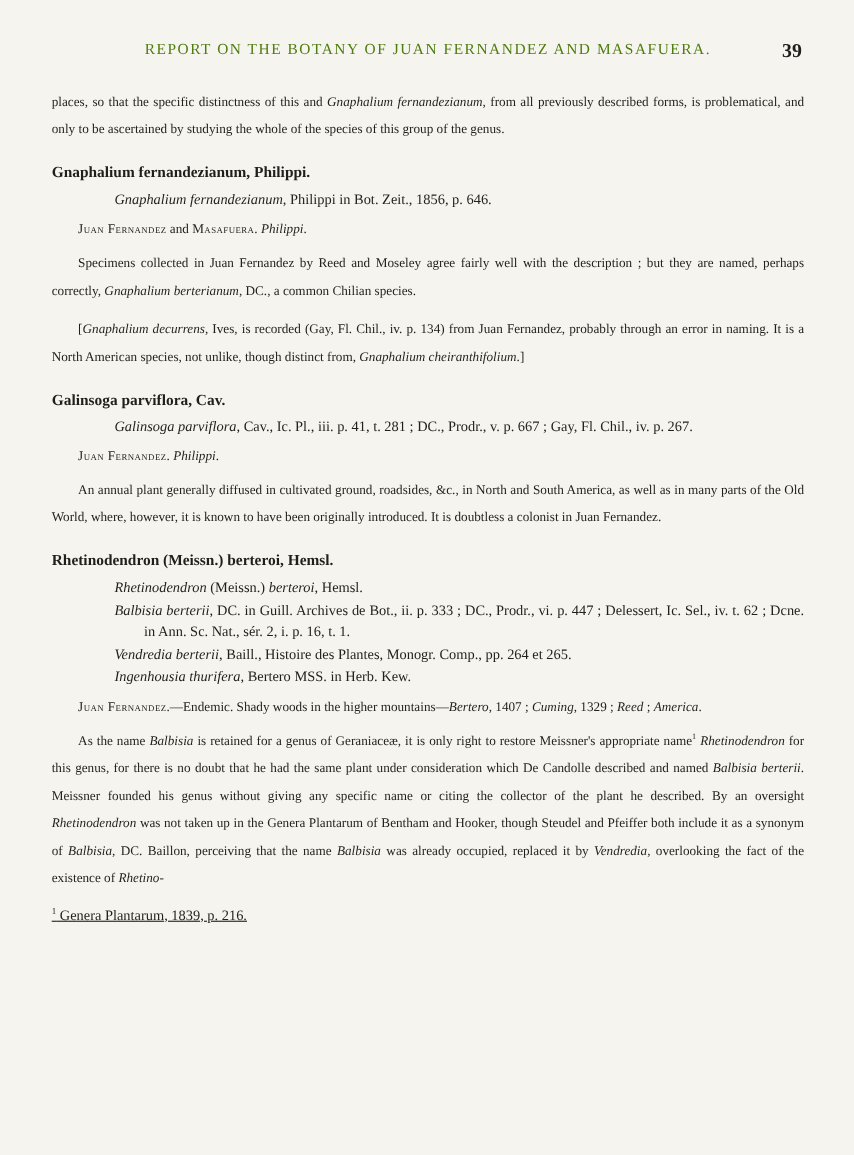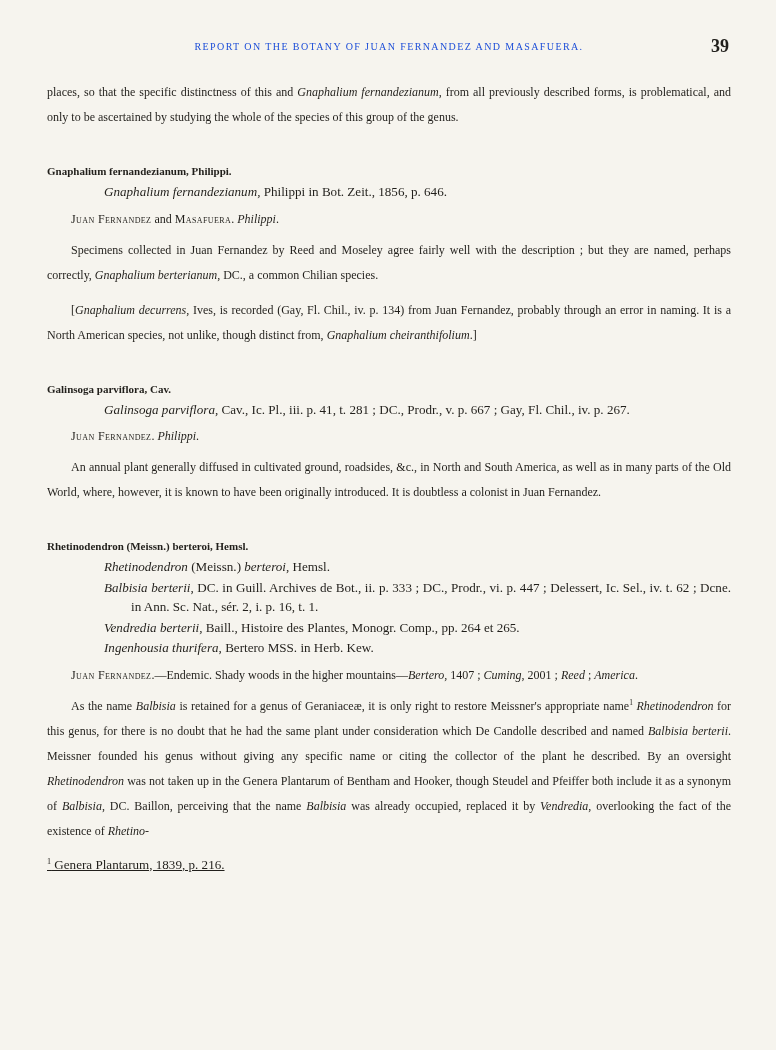--- a/index.html
+++ b/index.html
@@ -16,43 +16,43 @@
     background: #f6f4ee;
   }
   .page-header {
     position: relative;
     text-align: center;
     margin-bottom: 24px;
     height: 20px;
   }
   .running-title {
     display: inline-block;
-    font-size: 10px;
+    font-size: 14px;
     letter-spacing: 1.4px;
-    color: #1d4ed8;
+    color: #4d7c0f;
   }
   .page-number {
     position: absolute;
     right: 2px; top: 0;
     font-size: 18px;
     font-weight: bold;
   }
   .para {
     font-size: 12px;
     line-height: 25px;
     text-align: justify;
     text-indent: 24px;
     margin-top: 6px;
   }
   .para.no-indent { text-indent: 0; margin-top: 0; }
   .para.bracket-note { margin-top: 10px; }
   .species-heading {
-    font-size: 11px;
+    font-size: 14px;
     font-weight: bold;
-    margin-top: 35px;
+    margin-top: 20px;
     margin-bottom: 5px;
     text-indent: 0;
   }
   .citation {
     font-size: 13.1px;
     line-height: 19.5px;
     padding-left: 84px;
     text-indent: -27px;
     text-align: justify;
     margin-top: 1px;
@@ -92,21 +92,21 @@
     <h2 class="species-heading">Galinsoga parviflora, Cav.</h2>
     <p class="citation"><span class="seg-i">Galinsoga parviflora</span><span>, Cav., Ic. Pl., iii. p. 41, t. 281 ; DC., Prodr., v. p. 667 ; Gay, Fl. Chil., iv. p. 267.</span></p>
     <p class="para locality"><span class="seg-sc">Juan Fernandez</span><span>.   </span><span class="seg-i">Philippi</span><span>.</span></p>
     <p class="para"><span>An annual plant generally diffused in cultivated ground, roadsides, &amp;c., in North and South America, as well as in many parts of the Old World, where, however, it is known to have been originally introduced.  It is doubtless a colonist in Juan Fernandez.</span></p>
 
     <h2 class="species-heading">Rhetinodendron (Meissn.) berteroi, Hemsl.</h2>
     <p class="citation"><span class="seg-i">Rhetinodendron</span><span> (Meissn.) </span><span class="seg-i">berteroi</span><span>, Hemsl.</span></p>
     <p class="citation"><span class="seg-i">Balbisia berterii</span><span>, DC. in Guill. Archives de Bot., ii. p. 333 ; DC., Prodr., vi. p. 447 ; Delessert, Ic. Sel., iv. t. 62 ; Dcne. in Ann. Sc. Nat., sér. 2, i. p. 16, t. 1.</span></p>
     <p class="citation"><span class="seg-i">Vendredia berterii</span><span>, Baill., Histoire des Plantes, Monogr. Comp., pp. 264 et 265.</span></p>
     <p class="citation"><span class="seg-i">Ingenhousia thurifera</span><span>, Bertero MSS. in Herb. Kew.</span></p>
-    <p class="para locality"><span class="seg-sc">Juan Fernandez</span><span>.—Endemic.   Shady woods in the higher mountains—</span><span class="seg-i">Bertero</span><span>, 1407 ; </span><span class="seg-i">Cuming</span><span>, 2001 ; </span><span class="seg-i">Reed</span><span> ; </span><span class="seg-i">America</span><span>.</span></p>
+    <p class="para locality"><span class="seg-sc">Juan Fernandez</span><span>.—Endemic.   Shady woods in the higher mountains—</span><span class="seg-i">Bertero</span><span>, 1407 ; </span><span class="seg-i">Cuming</span><span>, 1329 ; </span><span class="seg-i">Reed</span><span> ; </span><span class="seg-i">America</span><span>.</span></p>
     <p class="para"><span>As the name </span><span class="seg-i">Balbisia</span><span> is retained for a genus of Geraniaceæ, it is only right to restore Meissner's appropriate name</span><span class="seg-sup">1</span><span> </span><span class="seg-i">Rhetinodendron</span><span> for this genus, for there is no doubt that he had the same plant under consideration which De Candolle described and named </span><span class="seg-i">Balbisia berterii</span><span>.  Meissner founded his genus without giving any specific name or citing the collector of the plant he described.  By an oversight </span><span class="seg-i">Rhetinodendron</span><span> was not taken up in the Genera Plantarum of Bentham and Hooker, though Steudel and Pfeiffer both include it as a synonym of </span><span class="seg-i">Balbisia</span><span>, DC.  Baillon, perceiving that the name </span><span class="seg-i">Balbisia</span><span> was already occupied, replaced it by </span><span class="seg-i">Vendredia</span><span>, overlooking the fact of the existence of </span><span class="seg-i">Rhetino-</span></p>
 
   </main>
 
   <footer>
     <p class="footnote"><span class="seg-sup">1</span><span> Genera Plantarum, 1839, p. 216.</span></p>
   </footer>
 
 </div>
 

